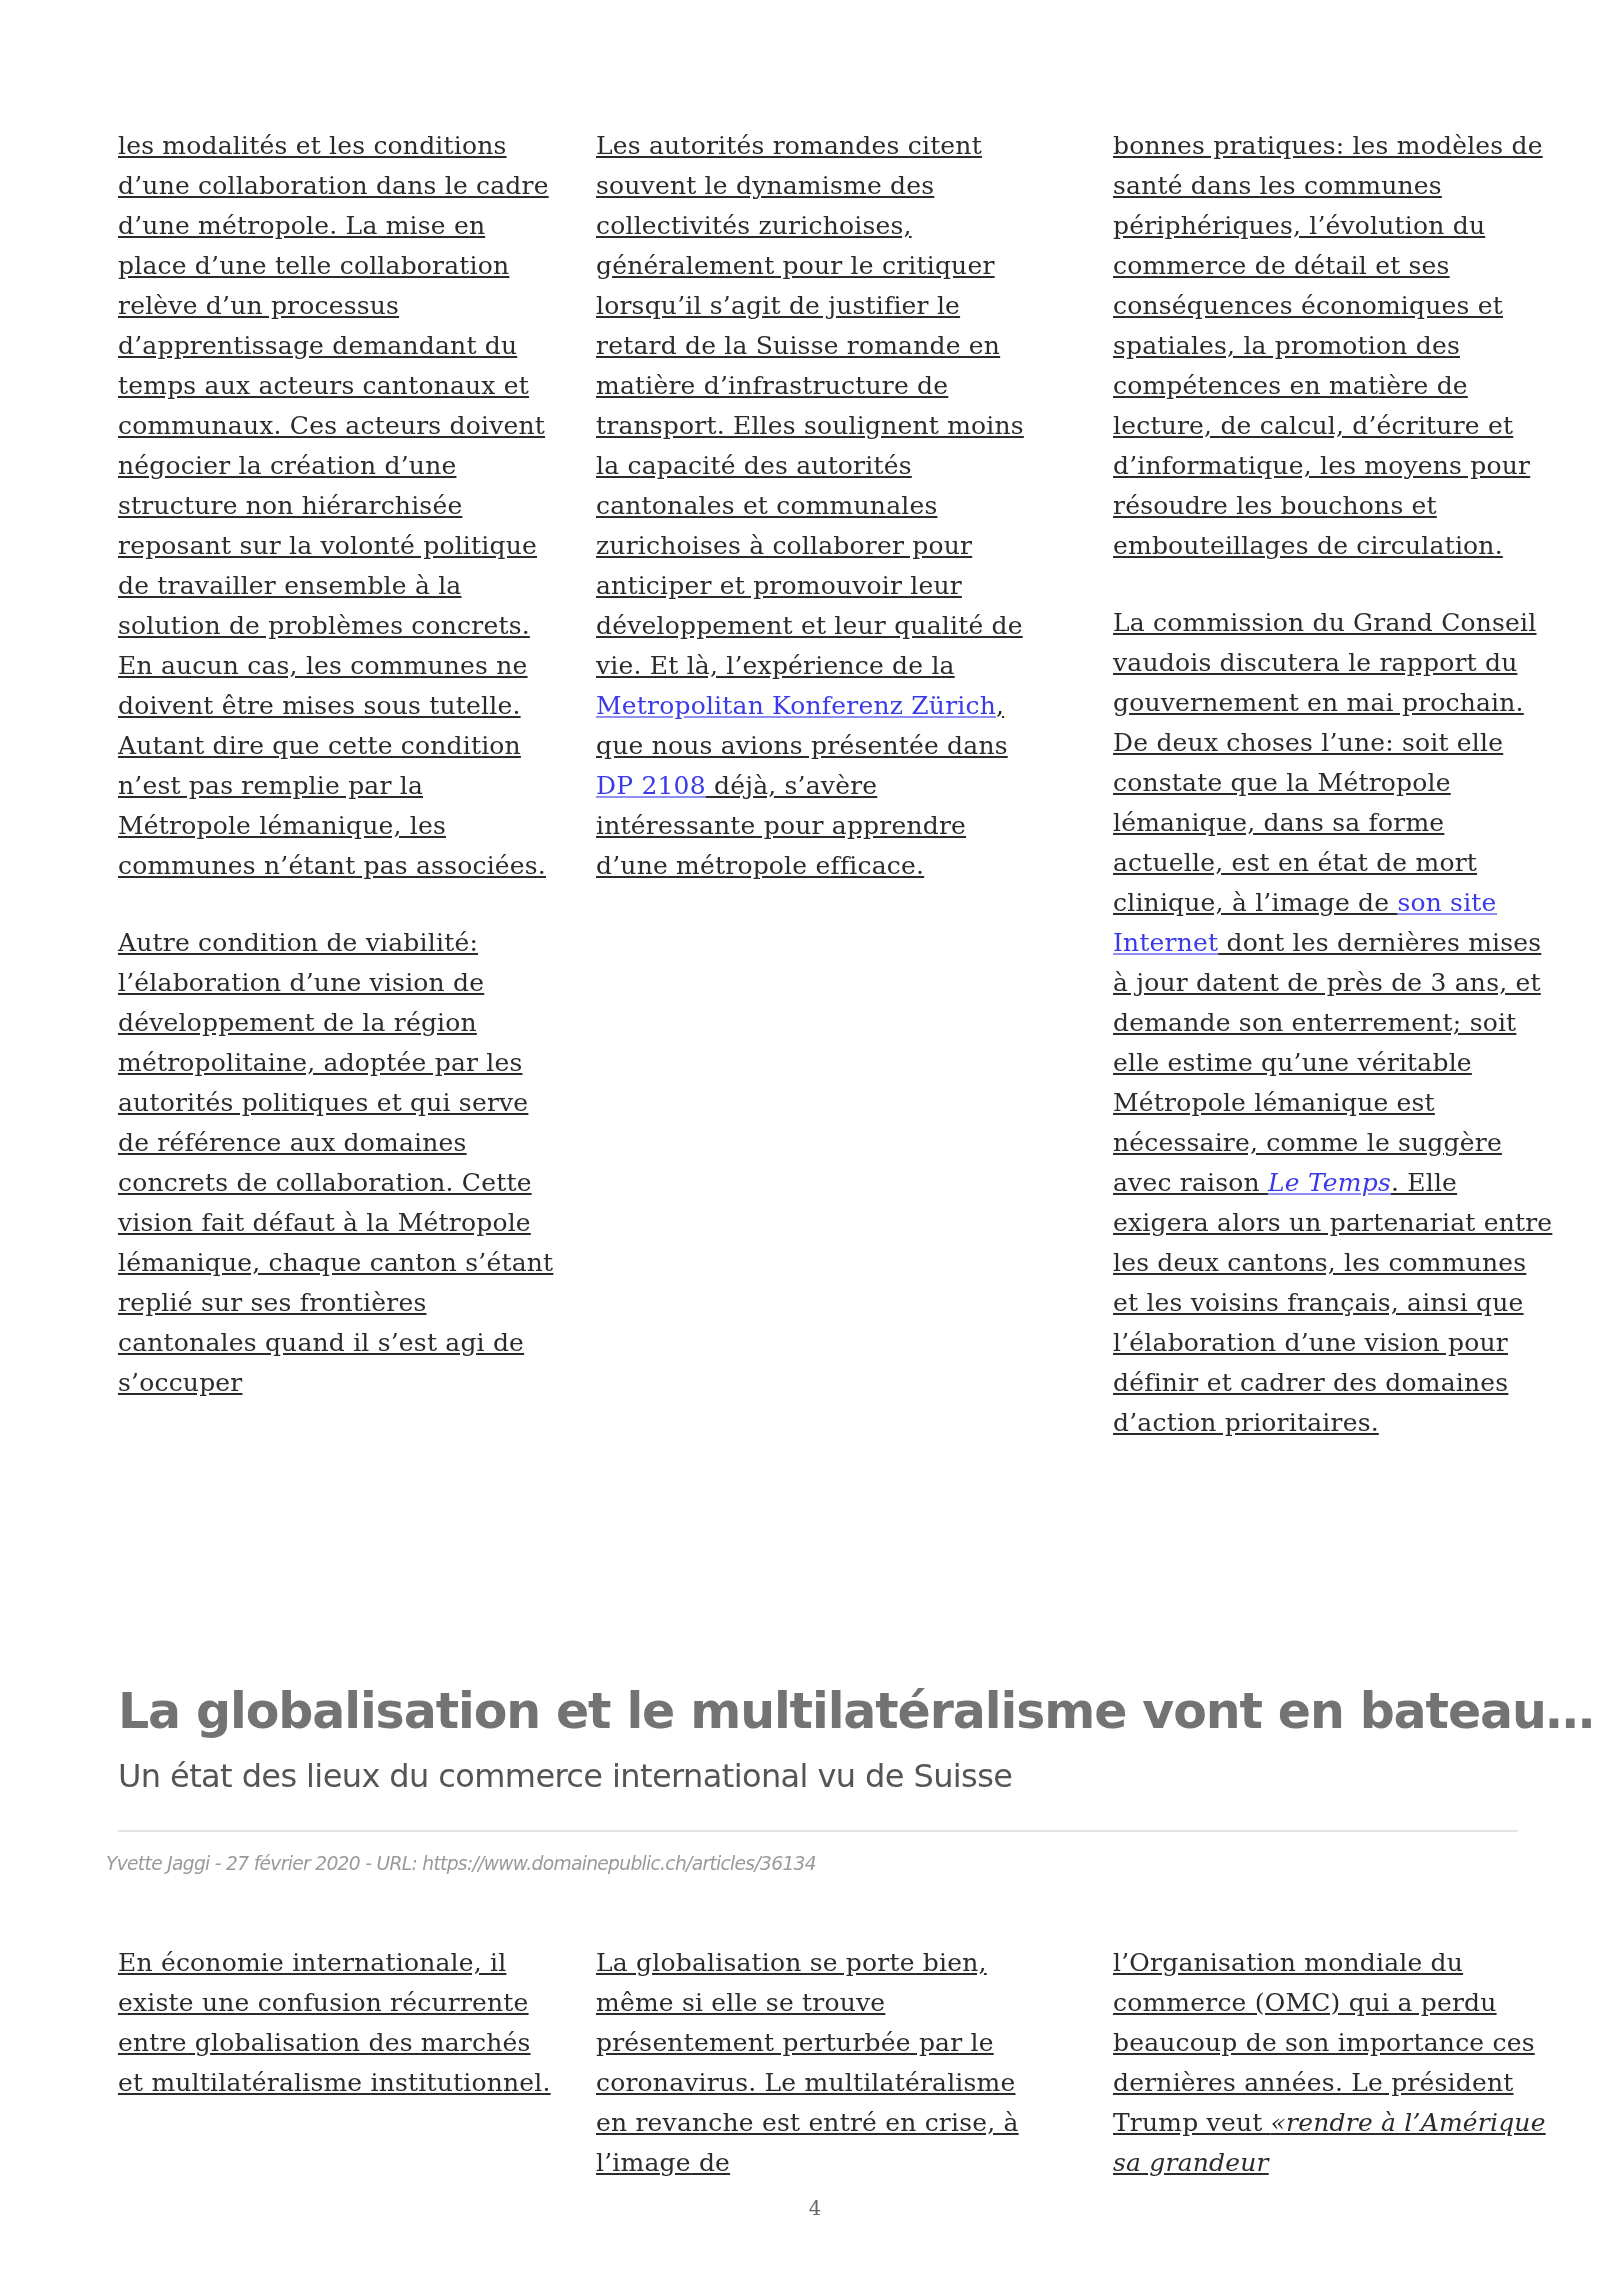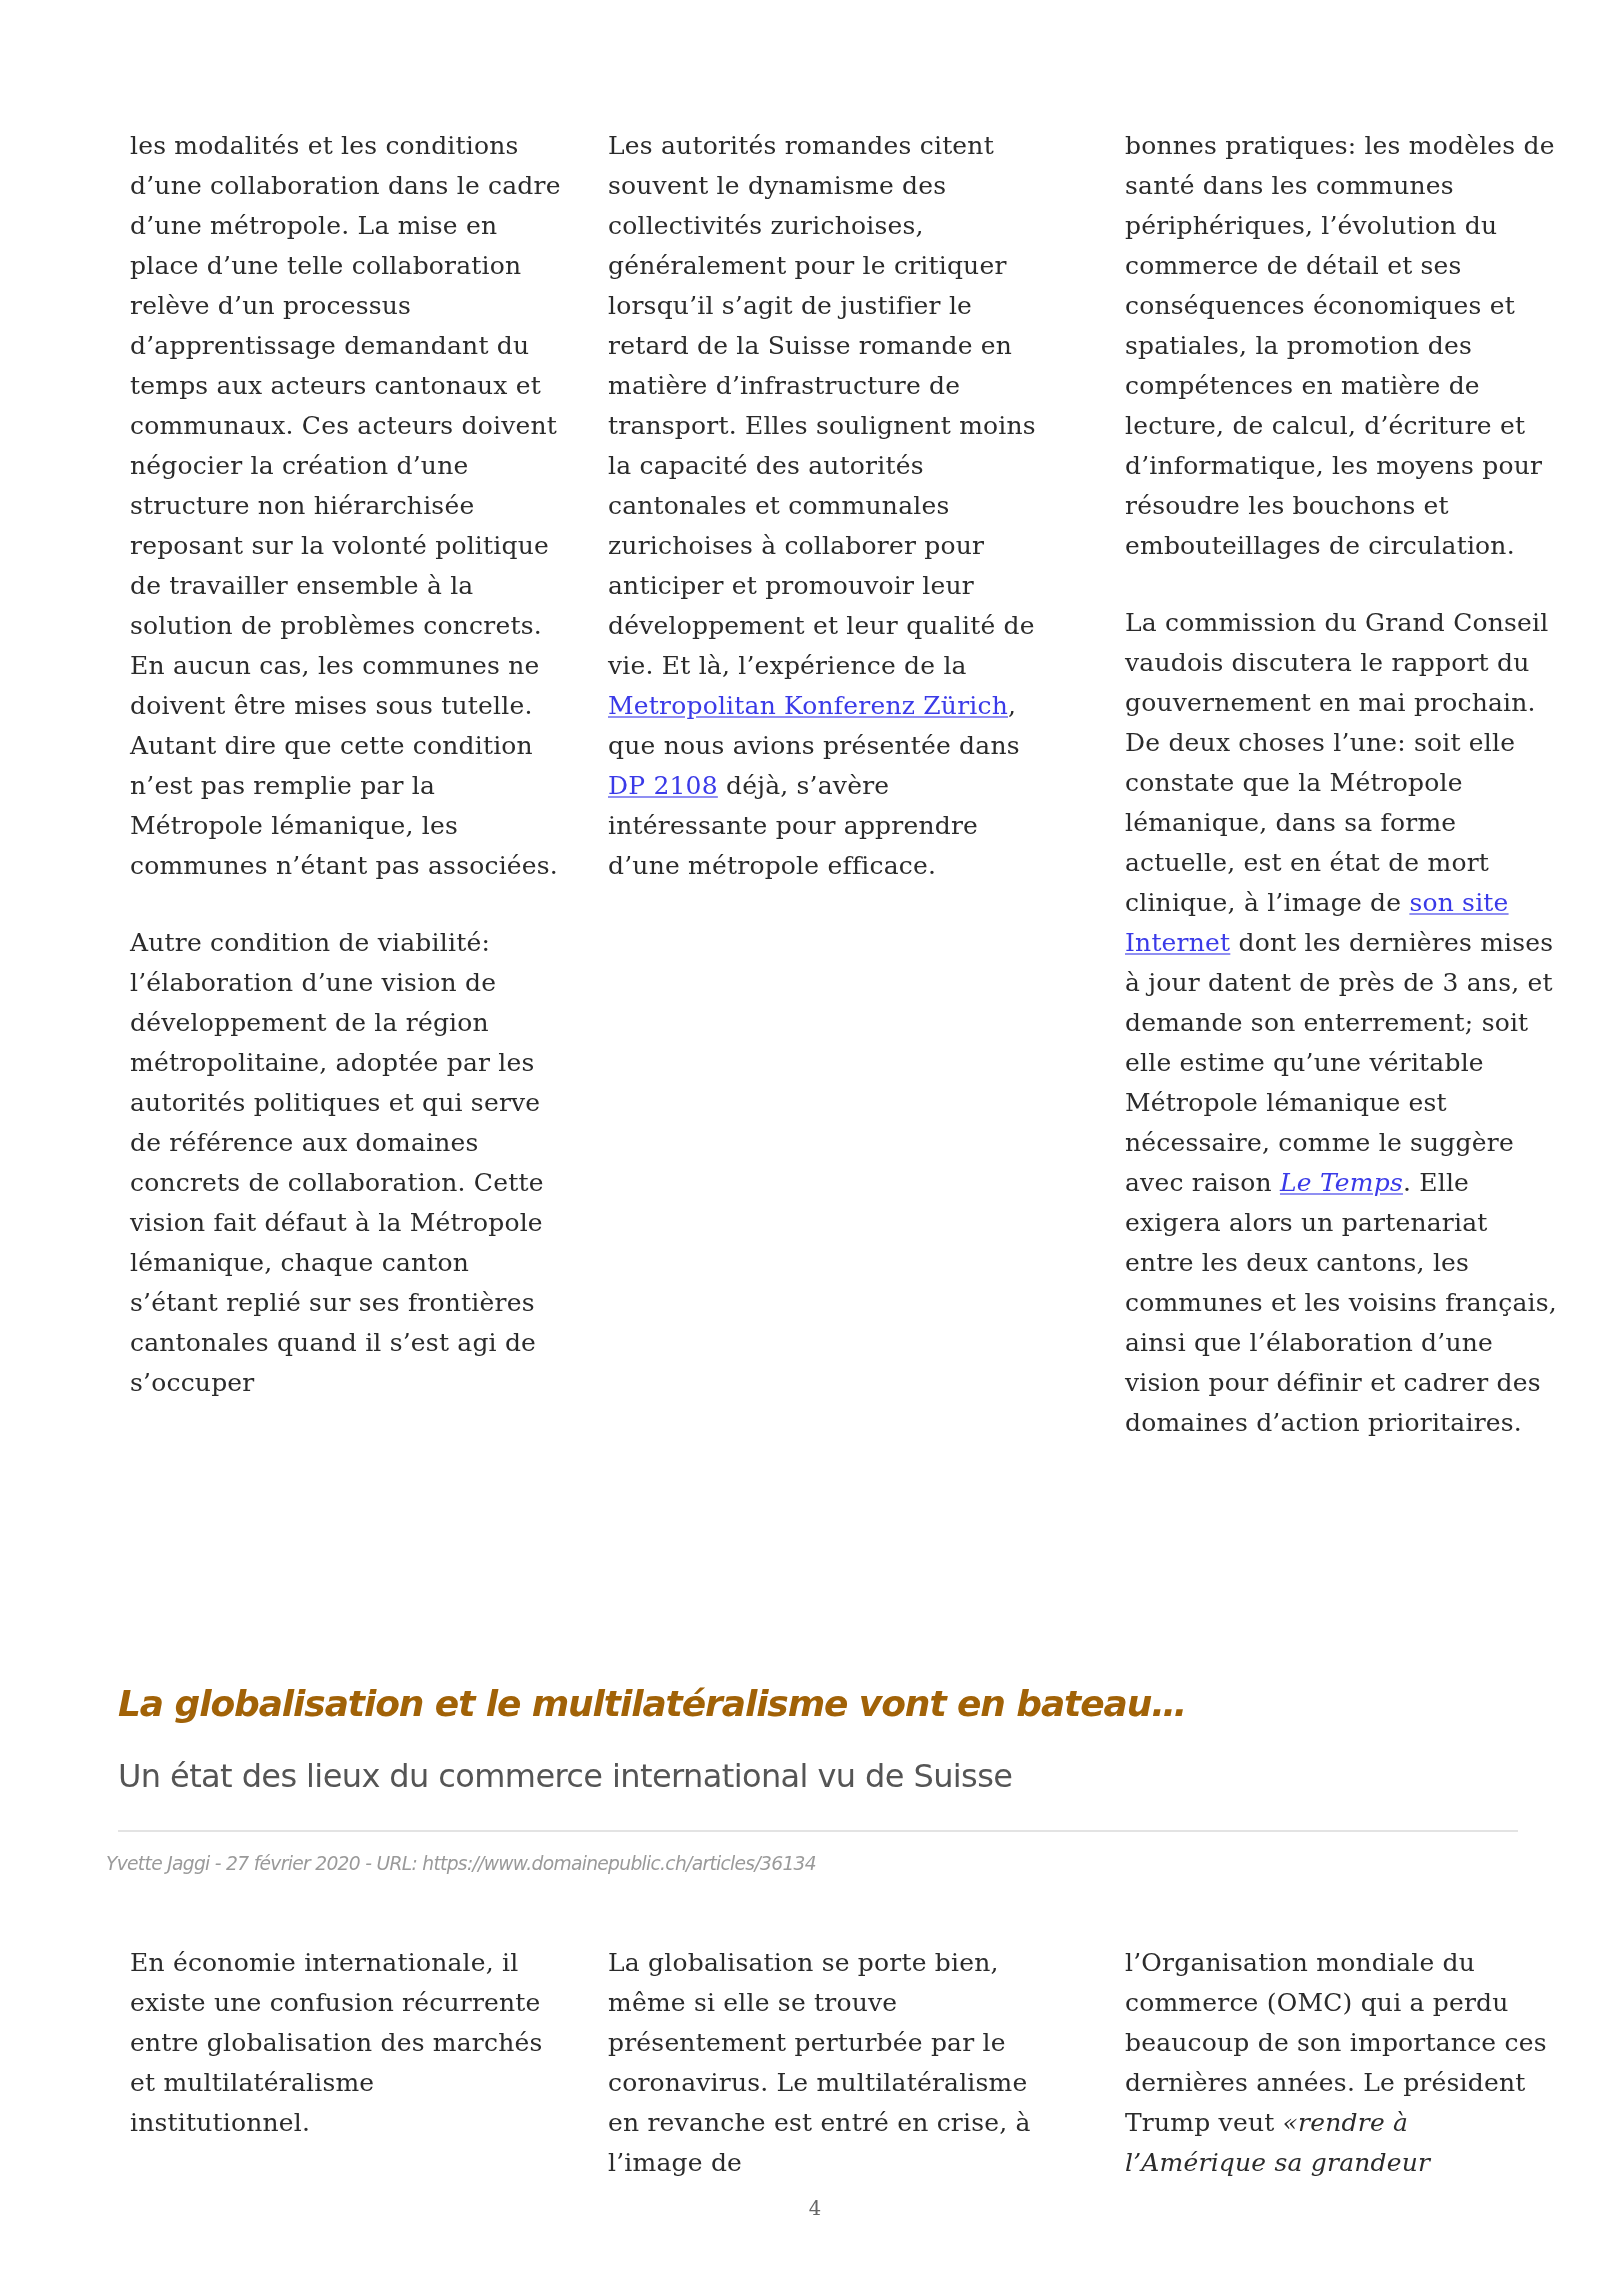--- a/index.html
+++ b/index.html
@@ -6,34 +6,34 @@
   body { width: 1622px; height: 2295px; position: relative; overflow: hidden; }
   .col {
     position: absolute;
     width: 444px;
     font-family: "DejaVu Serif", "Liberation Serif", serif;
     font-size: 25px;
     line-height: 40px;
     color: #2b2b2b;
     letter-spacing: 0.2px;
   }
-  .col p { margin: 0 0 37px 12px; }
+  .col p { margin: 0 0 37px 0; text-decoration: underline; }
   .col p:last-child { margin-bottom: 0; }
   .top { top: 126px; }
   .c1 { left: 118px; }
   .c2 { left: 596px; }
   .c3 { left: 1113px; }
   a.link { color: #3a3ae8; text-decoration: underline; text-decoration-color: #8f8ff2; }
   a.link.it { font-style: italic; }
   em.q { font-style: italic; }
   .title {
     position: absolute; left: 118px; top: 1683px;
     font-family: "DejaVu Sans", "Liberation Sans", sans-serif;
-    font-weight: bold; font-size: 36px; color: #a16207;
-    letter-spacing: -1.1px; white-space: nowrap; font-style: italic;
+    font-weight: bold; font-size: 49px; color: #737373;
+    letter-spacing: -1.1px; white-space: nowrap;
   }
   .subtitle {
     position: absolute; left: 118px; top: 1757px;
     font-family: "DejaVu Sans", "Liberation Sans", sans-serif;
     font-size: 32px; color: #555555; letter-spacing: -0.6px; white-space: nowrap;
   }
   .divider {
     position: absolute; left: 118px; top: 1830px; width: 1400px; height: 2.4px;
     background: #e3e3e3;
   }

